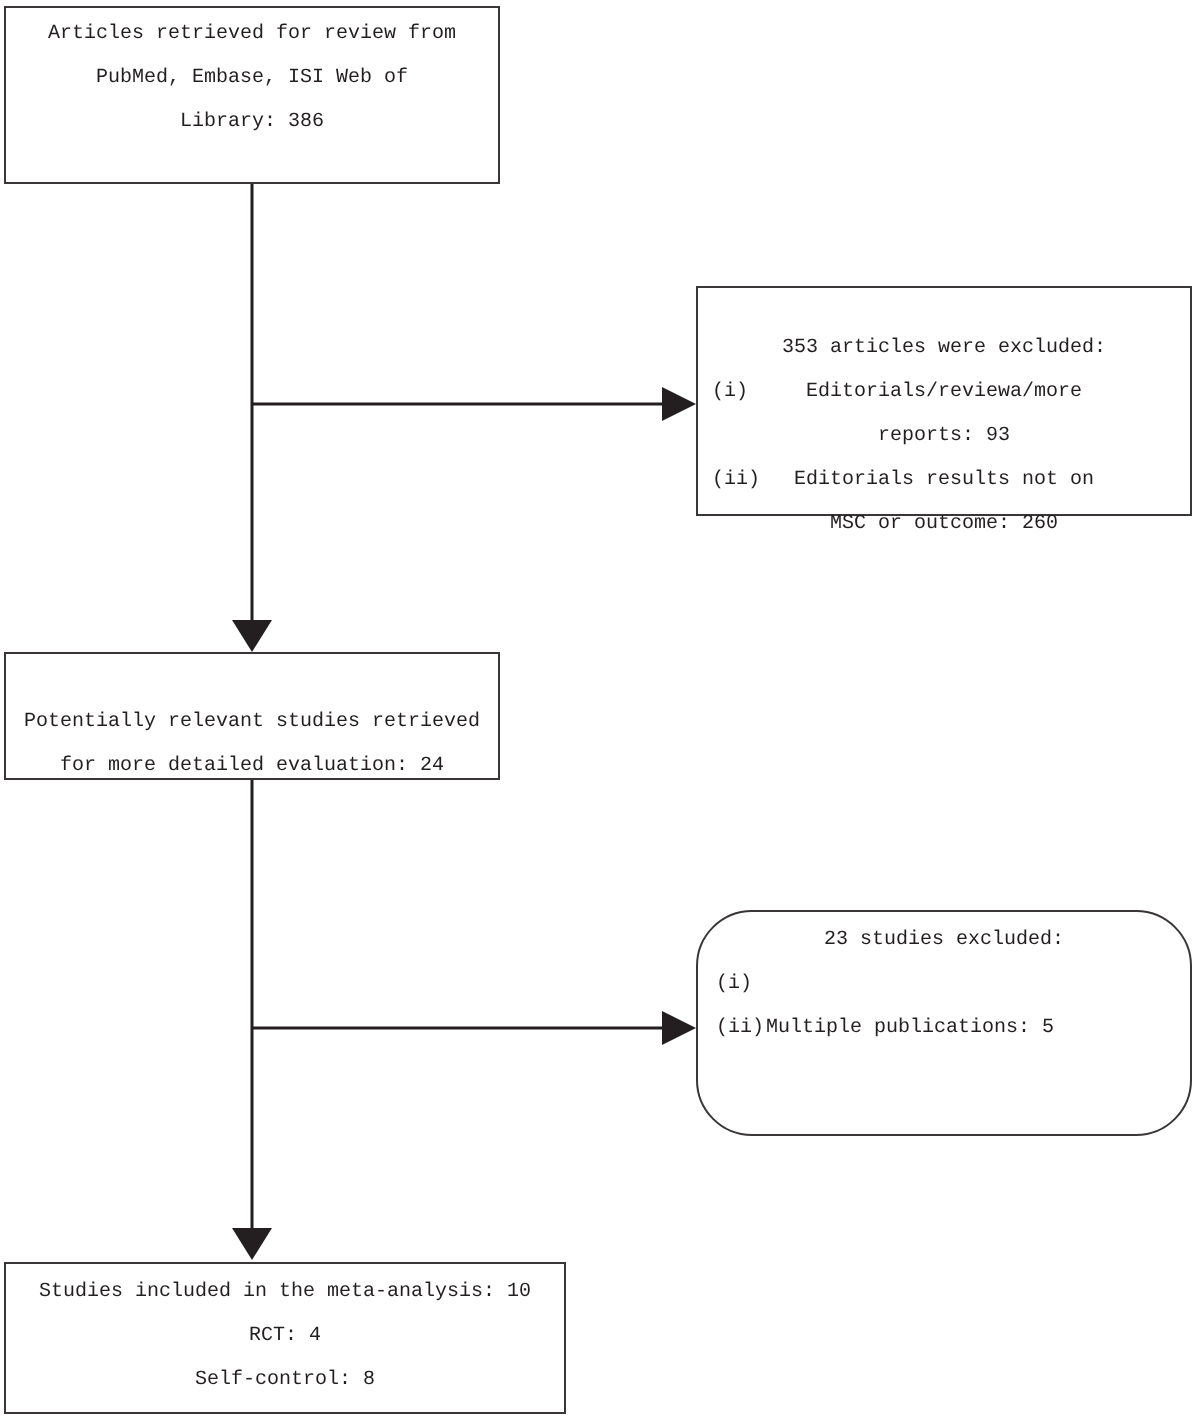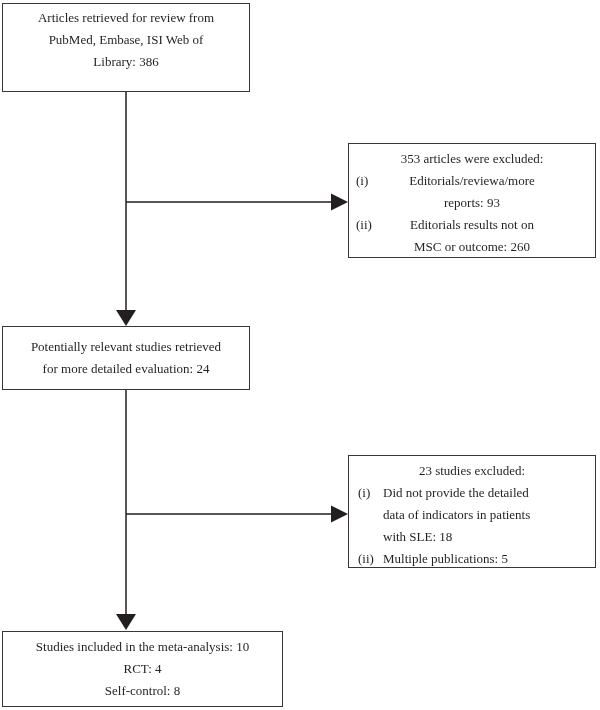--- a/index.html
+++ b/index.html
@@ -7,43 +7,43 @@
     --border: #3a3536;
     --background: #ffffff;
   }
   * { margin: 0; padding: 0; box-sizing: border-box; }
   html, body { background: var(--background); }
   .diagram {
     position: relative;
     width: 600px;
     height: 710px;
     background: var(--background);
-    font-family: Liberation Serif, serif;
+    font-family: Liberation Mono, monospace;
     color: var(--ink);
-    font-size: 13px;
+    font-size: 10px;
     line-height: 22px;
     overflow: hidden;
   }
   .connectors {
     position: absolute;
     left: 0; top: 0;
     width: 600px; height: 710px;
   }
   .connectors line { stroke: var(--ink); stroke-width: 1.5; }
   .connectors polygon { fill: var(--ink); stroke: none; }
   .box {
     position: absolute;
     border: 1.5px solid var(--border);
     background: var(--background);
     text-align: center;
   }
   .box1 { left: 2px;   top: 3px;   width: 248px; height: 89px;  padding-top: 3px; }
-  .box2 { left: 348px; top: 143px; width: 248px; height: 115px; padding-top: 4px; }
-  .box3 { left: 2px;   top: 326px; width: 248px; height: 64px;  padding-top: 9px; }
-  .box4 { left: 348px; top: 455px; width: 248px; height: 113px; padding-top: 4px; }
+  .box2 { left: 348px; top: 143px; width: 248px; height: 115px; padding-top: 20px; }
+  .box3 { left: 2px;   top: 326px; width: 248px; height: 64px;  padding-top: 24px; }
+  .box4 { left: 348px; top: 455px; width: 248px; height: 113px; padding-top: 4px; border-radius: 28px; }
   .box5 { left: 2px;   top: 631px; width: 281px; height: 76px;  padding-top: 4px; }
   .bline { text-align: center; }
   .item { position: relative; }
   .item .marker {
     position: absolute;
     left: 7px;
     top: 0;
   }
   .item-flex { display: flex; text-align: left; }
   .item-flex .marker4 { flex: none; width: 34px; padding-left: 9px; }
@@ -95,25 +95,20 @@
 
   <div class="box box3">
     <div class="bline">Potentially relevant studies retrieved</div>
     <div class="bline">for more detailed evaluation: 24</div>
   </div>
 
   <div class="box box4">
     <div class="bline">23 studies excluded:</div>
     <div class="item item-flex">
       <span class="marker4">(i)</span>
-      <div class="ilines">
-        <div>Did not provide the detailed</div>
-        <div>data of indicators in patients</div>
-        <div>with SLE: 18</div>
-      </div>
     </div>
     <div class="item item-flex">
       <span class="marker4">(ii)</span>
       <div class="ilines">
         <div>Multiple publications: 5</div>
       </div>
     </div>
   </div>
 
   <div class="box box5">

